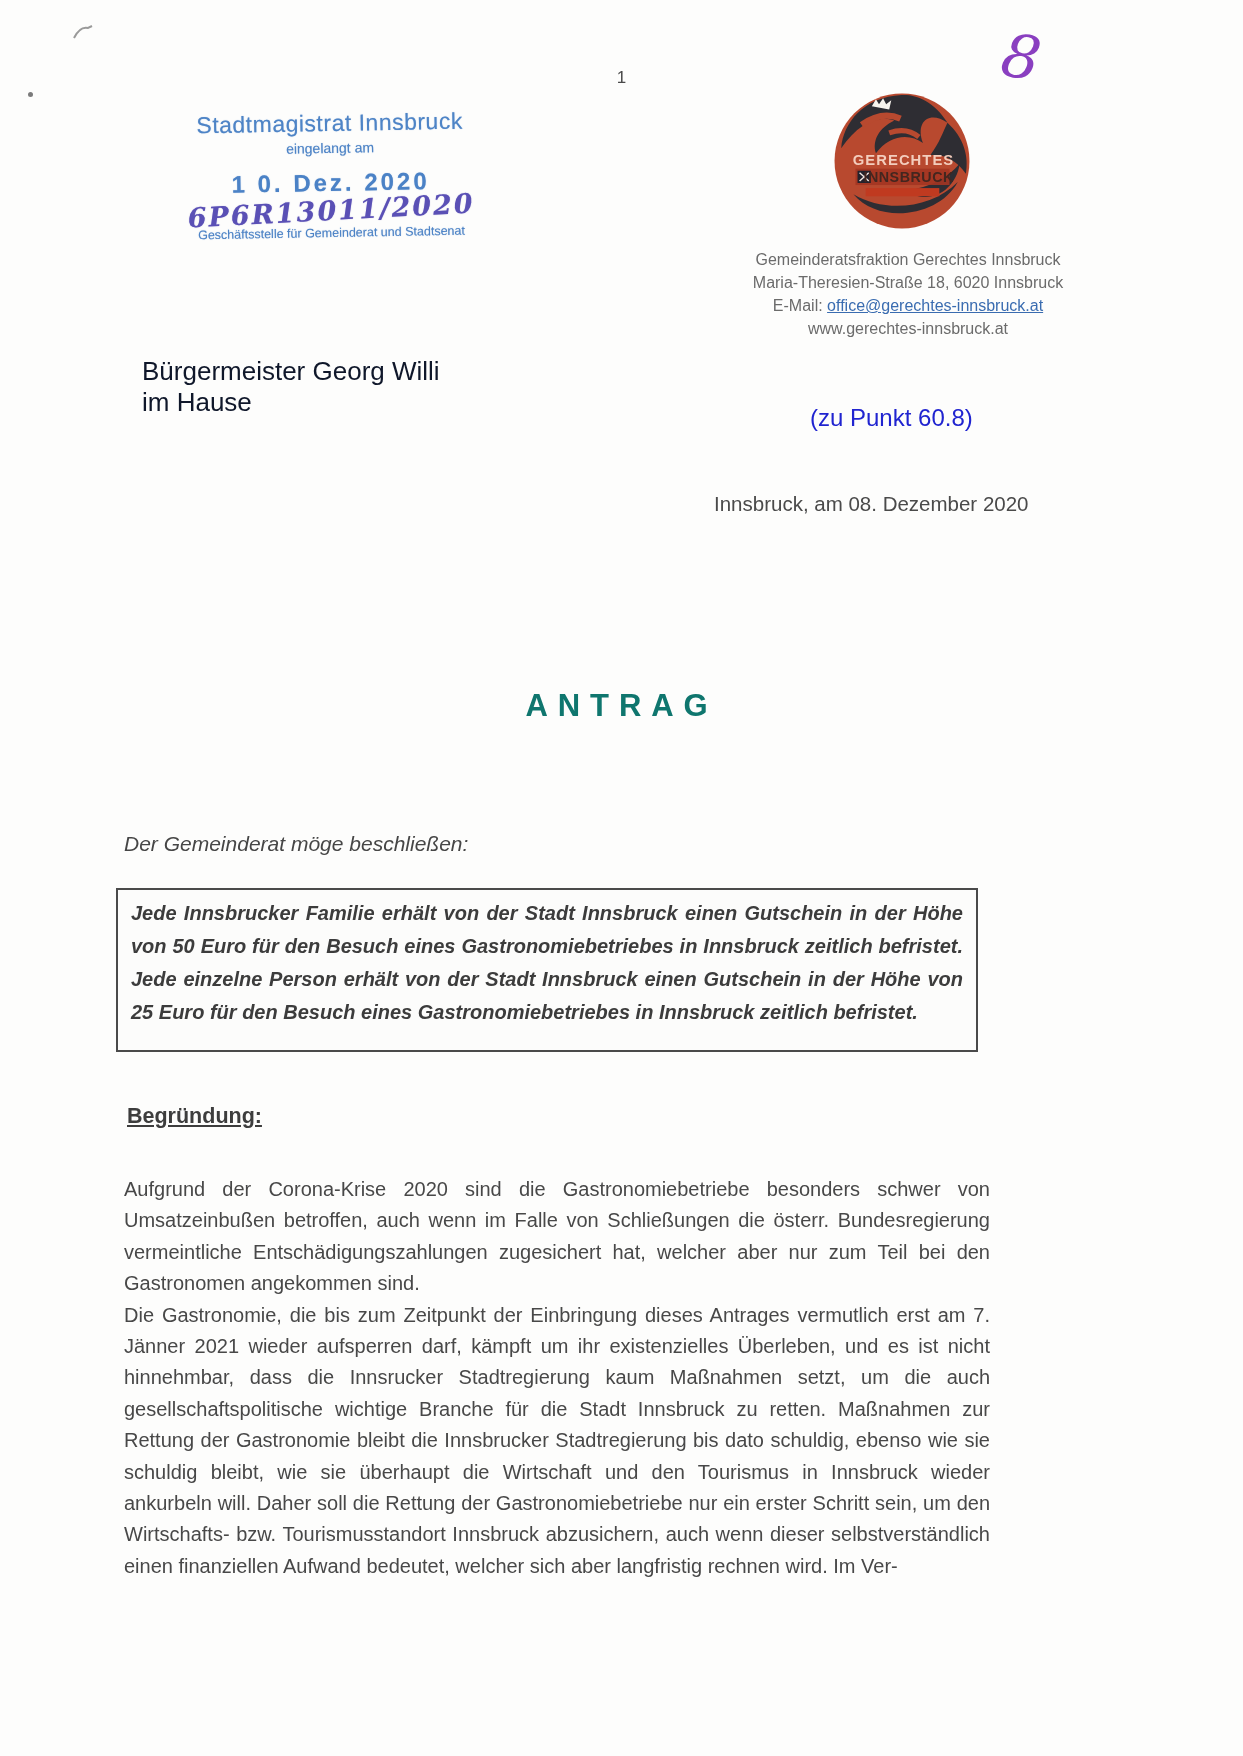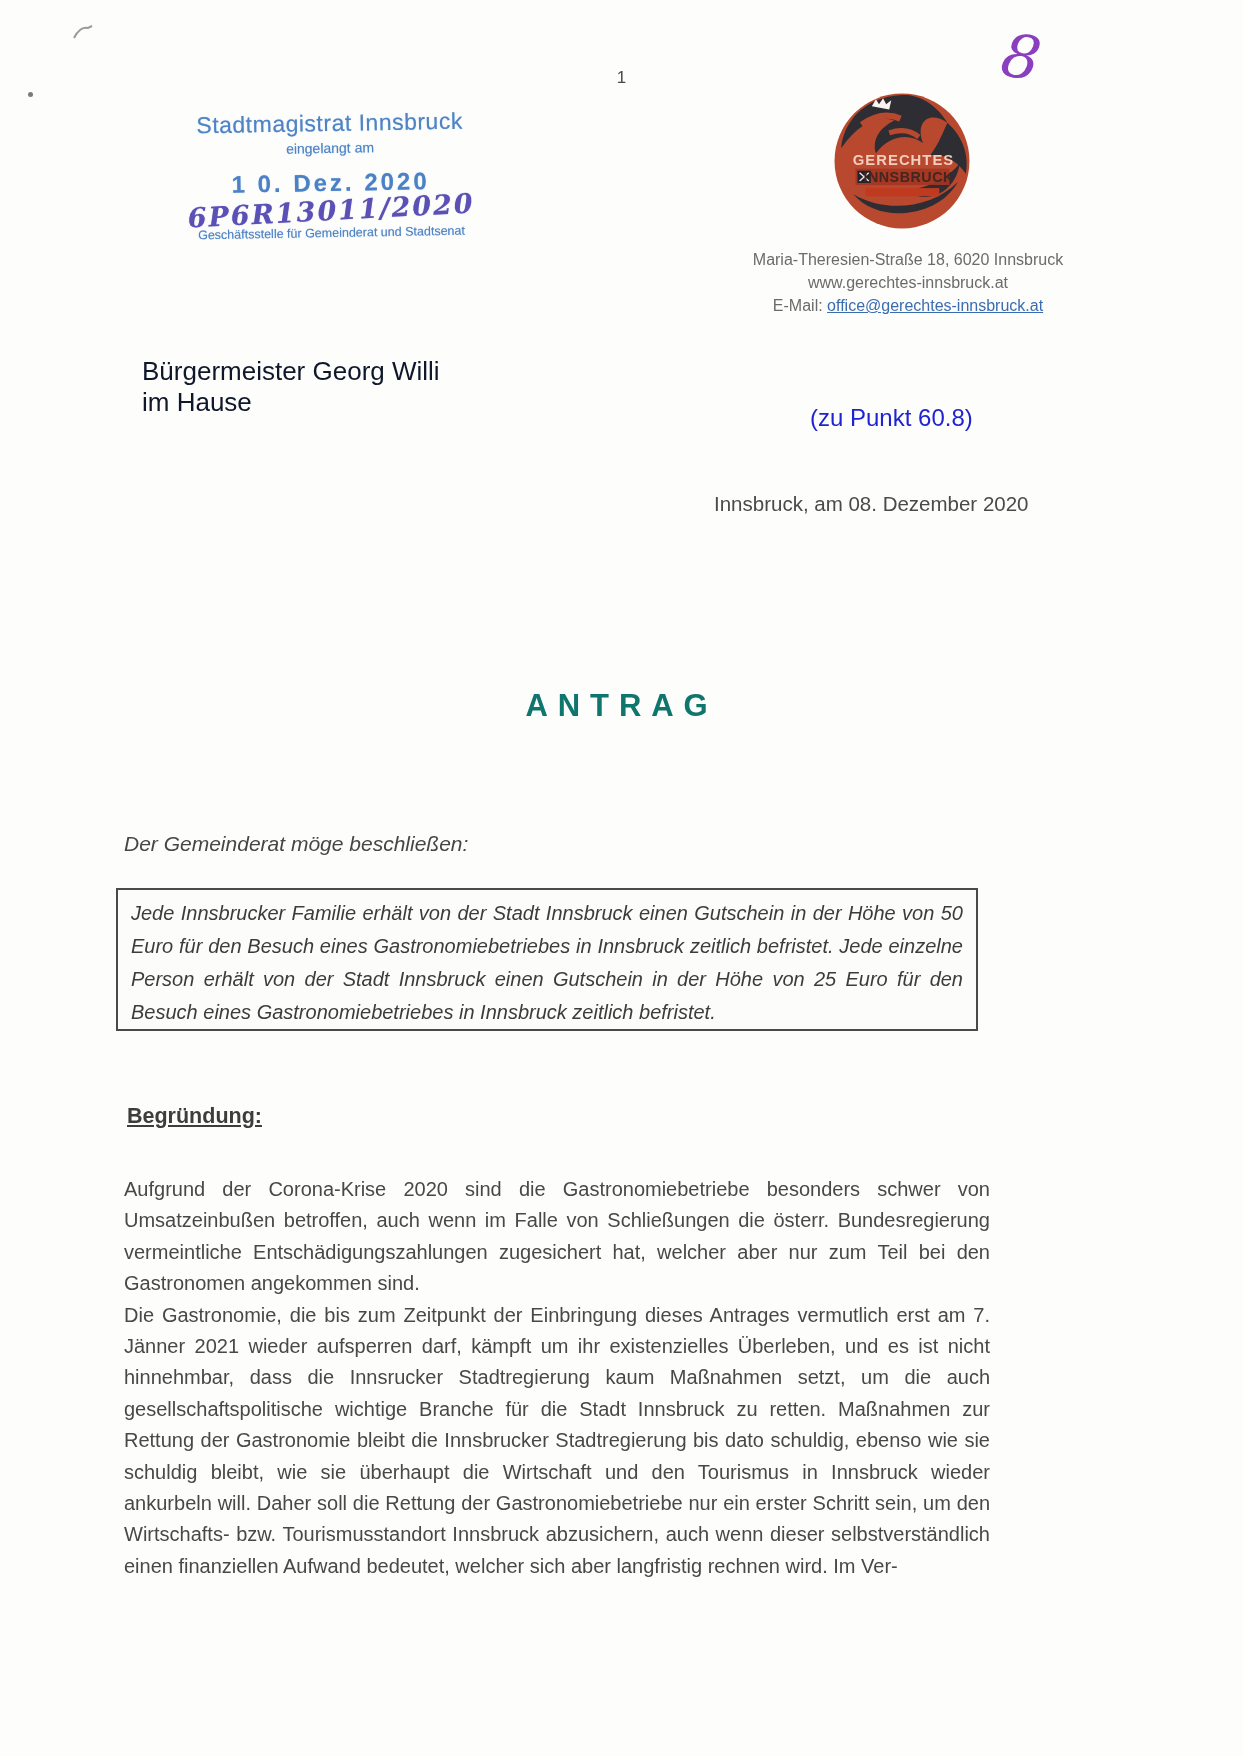--- a/index.html
+++ b/index.html
@@ -65,22 +65,22 @@
     position:absolute; top:688px; left:0; width:100%;
     text-align:center; font-size:31px; font-weight:bold;
     letter-spacing:.32em; color:#0f766e;
   }
 
   .intro { position:absolute; left:124px; top:832px; font-size:21px; color:#464646;font-style:italic; }
 
   .motion-box {
     position:absolute; left:116px; top:888px; width:832px;
     border:2px solid #4a4a4a; background:#fcfcfb;
-    padding:7px 13px 0 13px;
-    font-size:20px; font-weight:normal; font-style:italic;
+    padding:7px 13px 21px 13px;
+    font-size:20px; font-weight:bold; font-style:italic;
     line-height:33px; text-align:justify; color:#3c3c3c;
   }
 
   .begruendung {
     position:absolute; left:127px; top:1104px;
     font-size:21.5px; font-weight:bold; text-decoration:underline;
     color:#3d3d3d;
   }
 
   .body-text {
@@ -122,23 +122,24 @@
     <path d="M38 14 l4 -7 3 5 4 -6 3 6 5 -4 -2 9 z" fill="#f8f4ee"></path>
     <text x="69" y="71" text-anchor="middle" font-family="Liberation Sans, sans-serif" font-size="14.5" font-weight="bold" letter-spacing="1" fill="#f3cdbd">GERECHTES</text>
     <rect x="22" y="75" width="92" height="16" fill="#a33522" opacity="0.9"></rect>
     <rect x="24" y="77" width="13" height="12" fill="#23222c"></rect>
     <path d="M26 79 l9 8 M35 79 l-9 8" stroke="#f3e8e2" stroke-width="1.4"></path>
     <text x="74" y="88" text-anchor="middle" font-family="Liberation Sans, sans-serif" font-size="14" font-weight="bold" letter-spacing="0.5" fill="#43261f">INNSBRUCK</text>
     <rect x="32" y="94" width="72" height="8" fill="#c03a20"></rect>
   </svg>
 
   <div class="sender">
+    <div>Gemeinderatsfraktion  Gerechtes Innsbruck</div>
     <div>Maria-Theresien-Straße 18, 6020 Innsbruck</div>
+    <div><span>E-Mail: </span><a class="email-link">office@gerechtes-innsbruck.at</a></div>
     <div>www.gerechtes-innsbruck.at</div>
-    <div><span>E-Mail: </span><a class="email-link">office@gerechtes-innsbruck.at</a></div>
   </div>
 
   <div class="recipient">
     <div>Bürgermeister Georg Willi</div>
     <div>im Hause</div>
   </div>
 
   <div class="punkt-note">(zu Punkt 60.8)</div>
 
   <div class="dateline">Innsbruck, am 08. Dezember 2020</div>

